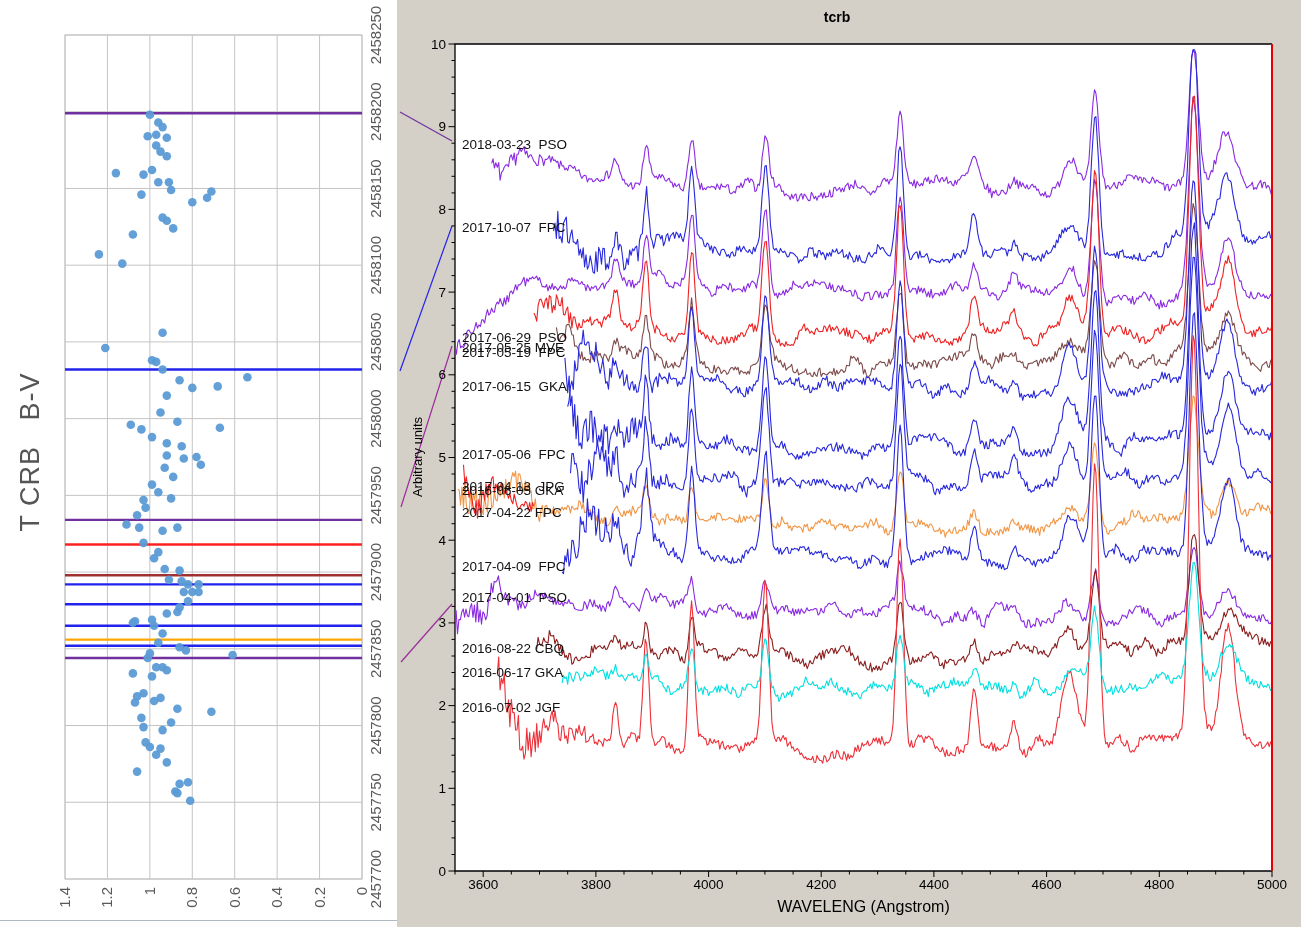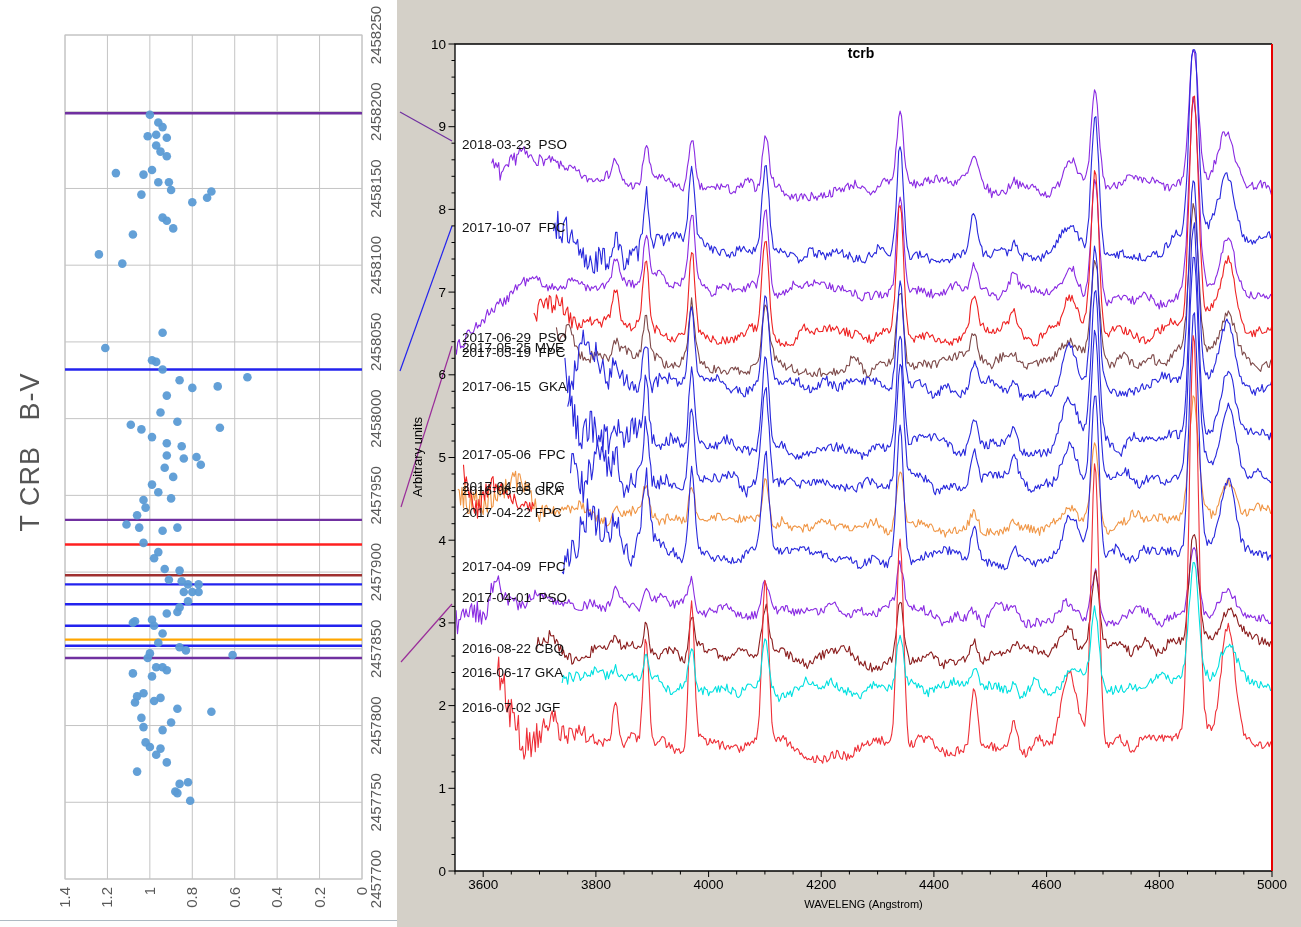--- a/index.html
+++ b/index.html
@@ -6,24 +6,24 @@
   .stage{position:relative;width:1301px;height:927px;background:#D4D0C8;overflow:hidden;
          font-family:"Liberation Sans",sans-serif;}
   .left-panel{position:absolute;left:0;top:0;width:397px;height:927px;background:#FFFFFF;}
   .left-panel svg{position:absolute;left:0;top:0;}
   .left-title{position:absolute;left:30px;top:452px;transform:translate(-50%,-50%) rotate(-90deg);
               font-size:27px;color:#555555;white-space:pre;letter-spacing:1px;}
   .bottom-strip{position:absolute;left:0;top:920px;width:397px;height:7px;background:#FDFDFD;
                 border-top:1px solid #AEB9C2;}
   .right-panel{position:absolute;left:397px;top:0;width:904px;height:927px;background:#D4D0C8;}
   .right-panel svg{position:absolute;left:0;top:0;}
-  .right-title{position:absolute;left:74px;top:9px;width:780px;text-align:center;
-               font-size:14px;font-weight:bold;color:#000;margin-top:36px;}
+  .right-title{position:absolute;left:50px;top:9px;width:780px;text-align:center;
+               font-size:14px;font-weight:bold;color:#000;}
   .x-label{position:absolute;left:58px;top:898px;width:817px;text-align:center;
-           font-size:11px;color:#000;}
+           font-size:16px;color:#000;}
   .y-label{position:absolute;left:20px;top:457px;transform:translate(-50%,-50%) rotate(-90deg);
            font-size:13px;color:#000;white-space:nowrap;}
   text{font-family:"Liberation Sans",sans-serif;}
 </style>
 </head>
 <body>
 
 <div class="stage">
   <div class="left-panel">
     <svg id="left-svg" width="397" height="927">

